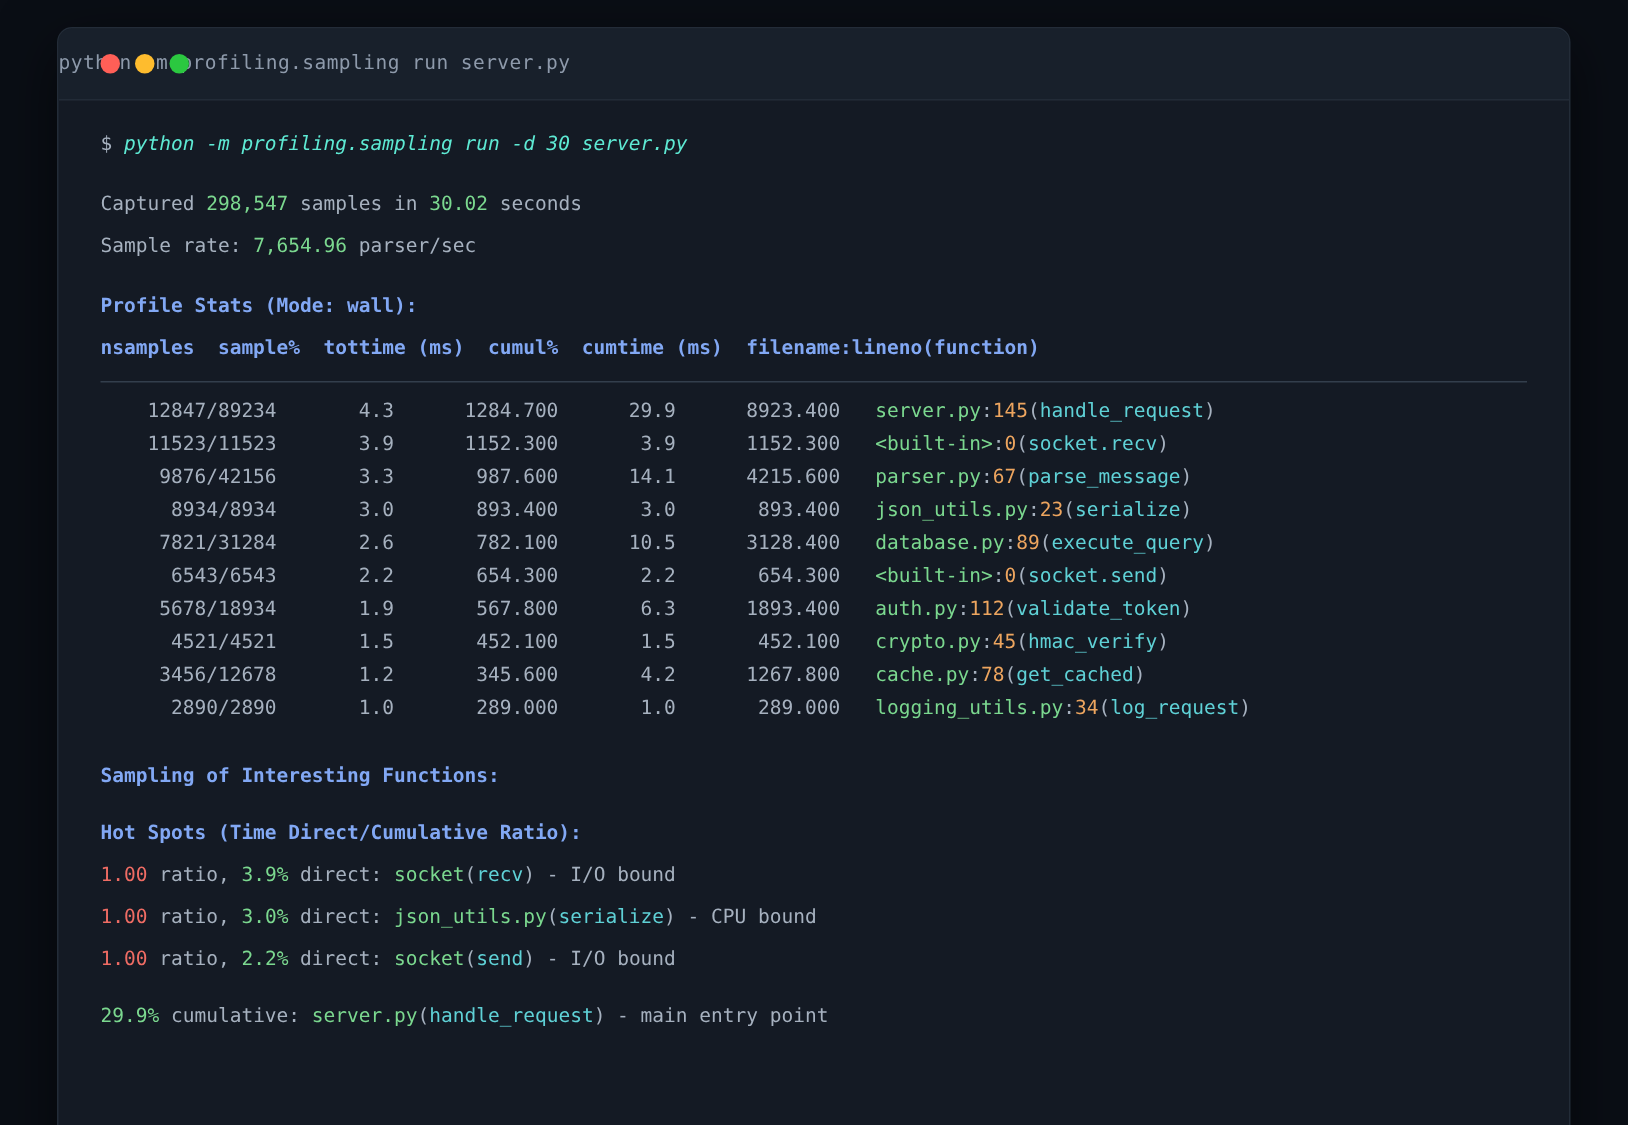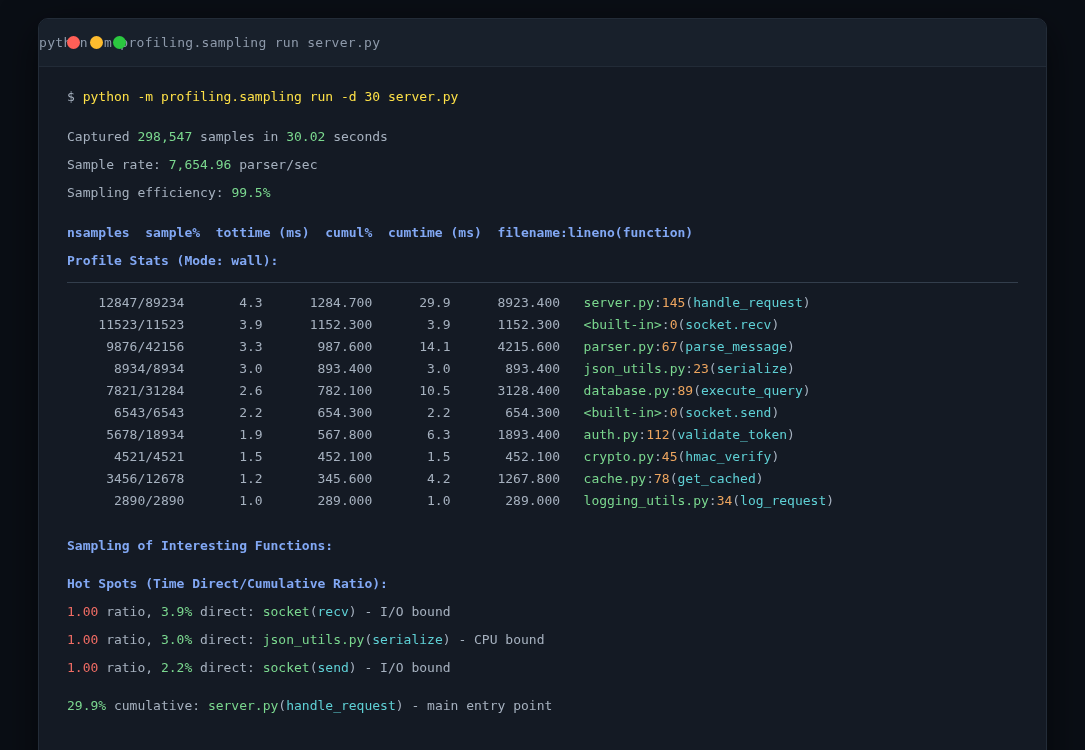--- a/index.html
+++ b/index.html
@@ -46,28 +46,27 @@
   <div class="terminal">
     <div class="titlebar">
       <div class="lights">
         <span class="light" style="background: rgb(255, 95, 87);"></span>
         <span class="light" style="background: rgb(254, 188, 46);"></span>
         <span class="light" style="background: rgb(43, 200, 64);"></span>
       </div>
       <div class="title">python -m profiling.sampling run server.py</div>
     </div>
     <div class="term-body" id="term-body">
-        <div class="line text"><span style="color: rgb(166, 177, 191);">$ </span><span style="color: #fde047;">python -m profiling.sampling run -d 30 server.py</span></div>
+        <div class="line text"><span style="color: rgb(166, 177, 191);">$ </span><span style="color: #5eead4; font-style: italic;">python -m profiling.sampling run -d 30 server.py</span></div>
         <div class="line blank"></div>
         <div class="line text"><span style="color: rgb(166, 177, 191);">Captured </span><span style="color: rgb(123, 216, 143);">298,547</span><span style="color: rgb(166, 177, 191);"> samples in </span><span style="color: rgb(123, 216, 143);">30.02</span><span style="color: rgb(166, 177, 191);"> seconds</span></div>
         <div class="line text"><span style="color: rgb(166, 177, 191);">Sample rate: </span><span style="color: rgb(123, 216, 143);">7,654.96</span><span style="color: rgb(166, 177, 191);"> parser/sec</span></div>
-        <div class="line text"><span style="color: rgb(166, 177, 191);">Sampling efficiency: </span><span style="color: rgb(123, 216, 143);">99.5%</span></div>
         <div class="line blank"></div>
+        <div class="line heading"><span style="color: rgb(130, 168, 244);">Profile Stats (Mode: wall):</span></div>
         <div class="line colhead"><span style="color: rgb(130, 168, 244);">nsamples  sample%  tottime (ms)  cumul%  cumtime (ms)  filename:lineno(function)</span></div>
-        <div class="line heading"><span style="color: rgb(130, 168, 244);">Profile Stats (Mode: wall):</span></div>
         <div class="line divider"></div>
         <div class="line row"><span style="color: rgb(166, 177, 191);">    12847/89234       4.3      1284.700      29.9      8923.400   </span><span style="color: rgb(123, 216, 143);">server.py</span><span style="color: rgb(166, 177, 191);">:</span><span style="color: rgb(237, 165, 95);">145</span><span style="color: rgb(166, 177, 191);">(</span><span style="color: rgb(95, 209, 214);">handle_request</span><span style="color: rgb(166, 177, 191);">)</span></div>
         <div class="line row"><span style="color: rgb(166, 177, 191);">    11523/11523       3.9      1152.300       3.9      1152.300   </span><span style="color: rgb(123, 216, 143);">&lt;built-in&gt;</span><span style="color: rgb(166, 177, 191);">:</span><span style="color: rgb(237, 165, 95);">0</span><span style="color: rgb(166, 177, 191);">(</span><span style="color: rgb(95, 209, 214);">socket.recv</span><span style="color: rgb(166, 177, 191);">)</span></div>
         <div class="line row"><span style="color: rgb(166, 177, 191);">     9876/42156       3.3       987.600      14.1      4215.600   </span><span style="color: rgb(123, 216, 143);">parser.py</span><span style="color: rgb(166, 177, 191);">:</span><span style="color: rgb(237, 165, 95);">67</span><span style="color: rgb(166, 177, 191);">(</span><span style="color: rgb(95, 209, 214);">parse_message</span><span style="color: rgb(166, 177, 191);">)</span></div>
         <div class="line row"><span style="color: rgb(166, 177, 191);">      8934/8934       3.0       893.400       3.0       893.400   </span><span style="color: rgb(123, 216, 143);">json_utils.py</span><span style="color: rgb(166, 177, 191);">:</span><span style="color: rgb(237, 165, 95);">23</span><span style="color: rgb(166, 177, 191);">(</span><span style="color: rgb(95, 209, 214);">serialize</span><span style="color: rgb(166, 177, 191);">)</span></div>
         <div class="line row"><span style="color: rgb(166, 177, 191);">     7821/31284       2.6       782.100      10.5      3128.400   </span><span style="color: rgb(123, 216, 143);">database.py</span><span style="color: rgb(166, 177, 191);">:</span><span style="color: rgb(237, 165, 95);">89</span><span style="color: rgb(166, 177, 191);">(</span><span style="color: rgb(95, 209, 214);">execute_query</span><span style="color: rgb(166, 177, 191);">)</span></div>
         <div class="line row"><span style="color: rgb(166, 177, 191);">      6543/6543       2.2       654.300       2.2       654.300   </span><span style="color: rgb(123, 216, 143);">&lt;built-in&gt;</span><span style="color: rgb(166, 177, 191);">:</span><span style="color: rgb(237, 165, 95);">0</span><span style="color: rgb(166, 177, 191);">(</span><span style="color: rgb(95, 209, 214);">socket.send</span><span style="color: rgb(166, 177, 191);">)</span></div>
         <div class="line row"><span style="color: rgb(166, 177, 191);">     5678/18934       1.9       567.800       6.3      1893.400   </span><span style="color: rgb(123, 216, 143);">auth.py</span><span style="color: rgb(166, 177, 191);">:</span><span style="color: rgb(237, 165, 95);">112</span><span style="color: rgb(166, 177, 191);">(</span><span style="color: rgb(95, 209, 214);">validate_token</span><span style="color: rgb(166, 177, 191);">)</span></div>
         <div class="line row"><span style="color: rgb(166, 177, 191);">      4521/4521       1.5       452.100       1.5       452.100   </span><span style="color: rgb(123, 216, 143);">crypto.py</span><span style="color: rgb(166, 177, 191);">:</span><span style="color: rgb(237, 165, 95);">45</span><span style="color: rgb(166, 177, 191);">(</span><span style="color: rgb(95, 209, 214);">hmac_verify</span><span style="color: rgb(166, 177, 191);">)</span></div>
         <div class="line row"><span style="color: rgb(166, 177, 191);">     3456/12678       1.2       345.600       4.2      1267.800   </span><span style="color: rgb(123, 216, 143);">cache.py</span><span style="color: rgb(166, 177, 191);">:</span><span style="color: rgb(237, 165, 95);">78</span><span style="color: rgb(166, 177, 191);">(</span><span style="color: rgb(95, 209, 214);">get_cached</span><span style="color: rgb(166, 177, 191);">)</span></div>

